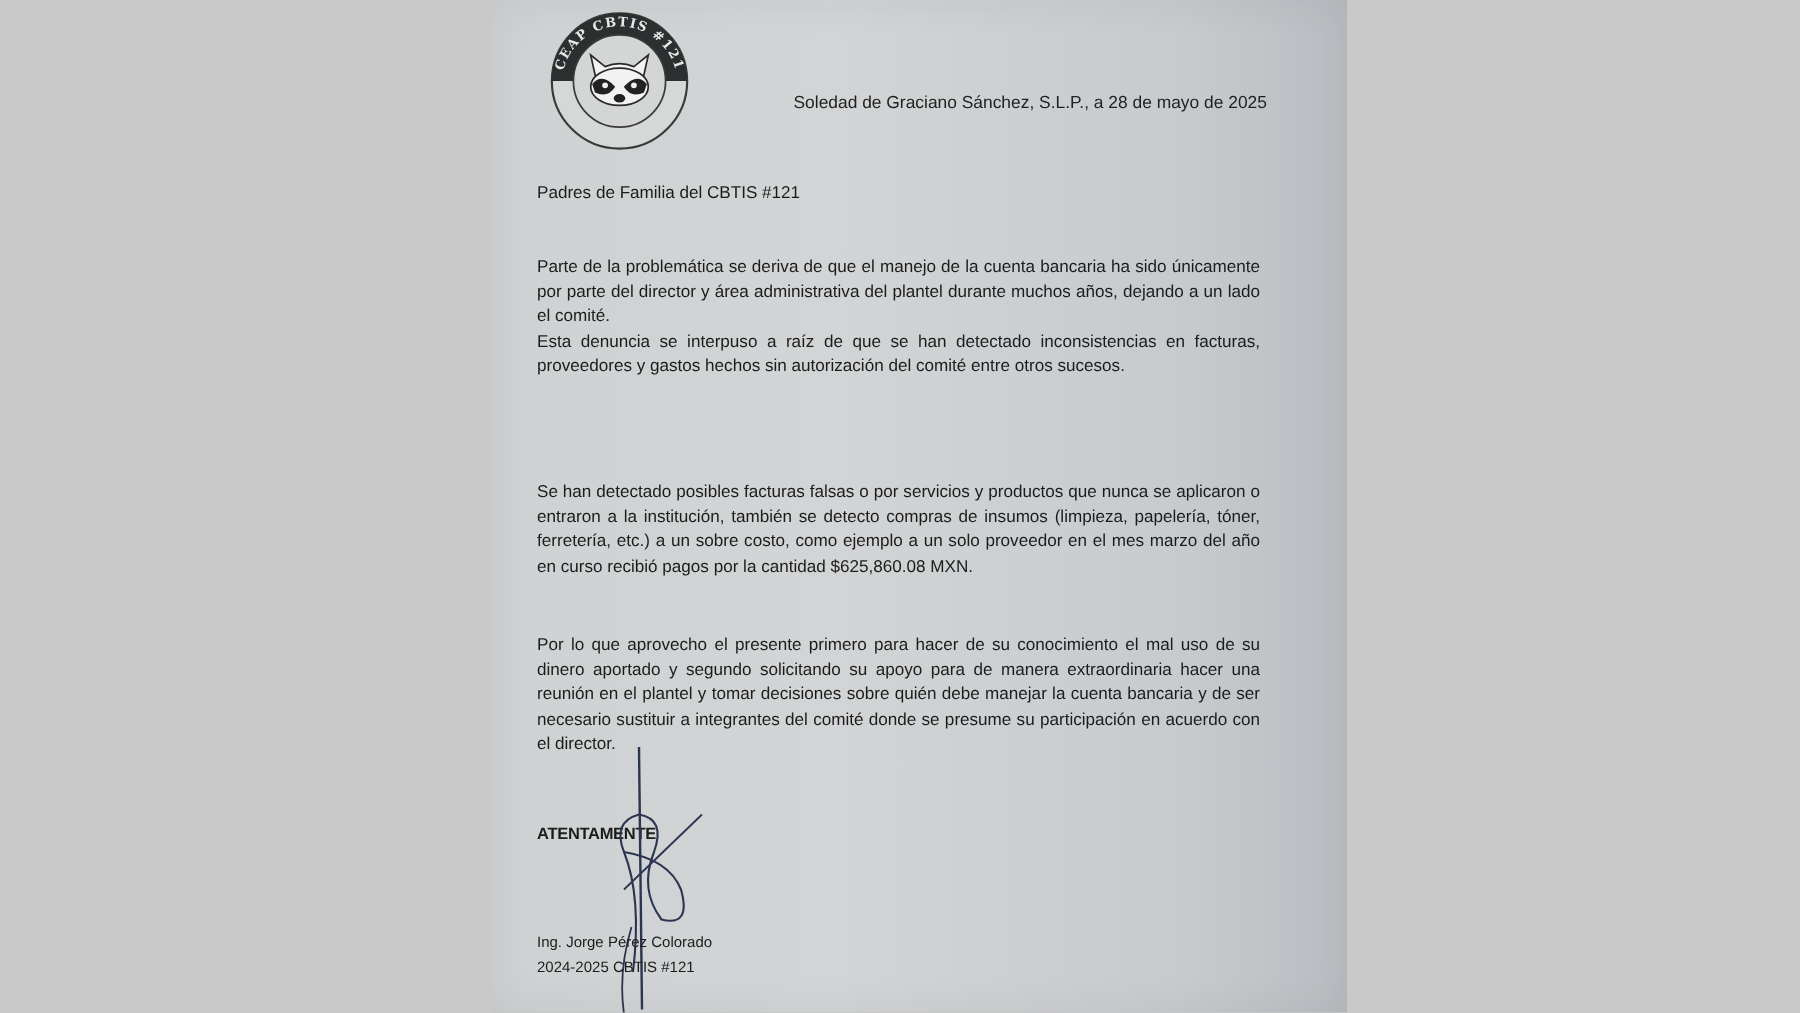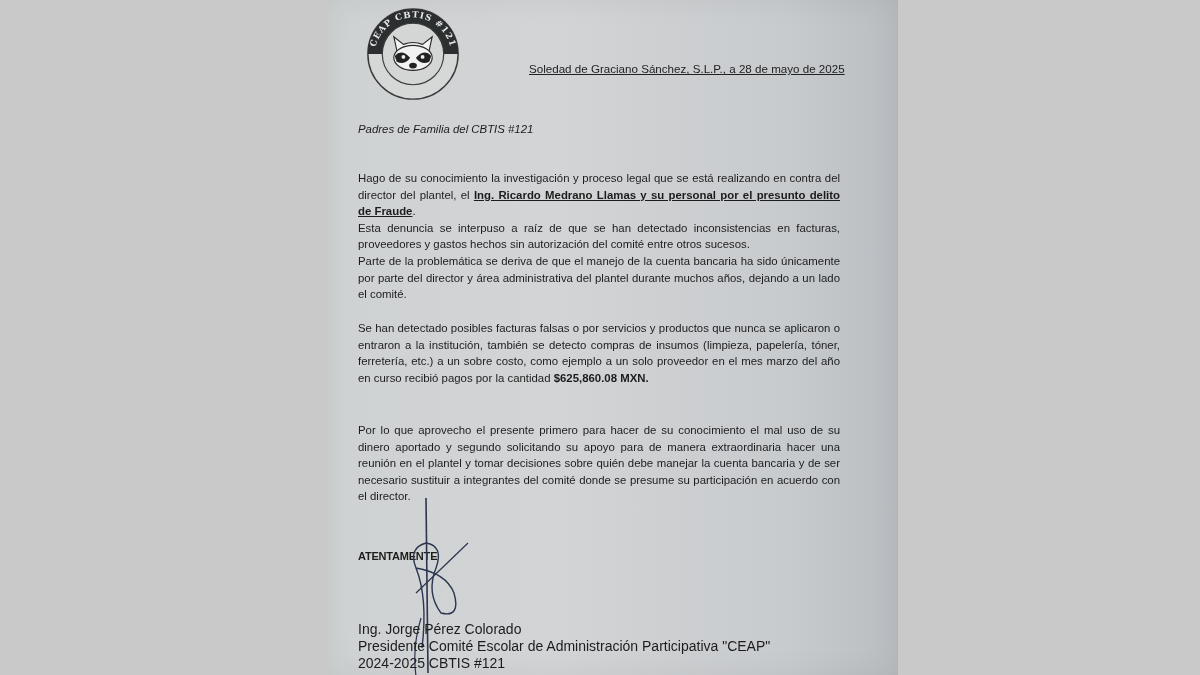--- a/index.html
+++ b/index.html
@@ -14,32 +14,31 @@
     background: linear-gradient(90deg, #cfd2d3 0%, #d2d4d5 40%, #c8cbce 80%, #b9bdc1 100%);
     box-shadow: inset 0 0 30px rgba(0,0,0,0.06);
     color: #1c1c1c;
   }
   .logo {
     position: absolute; left: 37px; top: 6px; width: 96px; height: 96px;
   }
   .date {
     position: absolute; left: 201px; top: 62px; font-size: 11.6px; color: #222;
     white-space: nowrap;
-    text-decoration: underline;
   }
   .text { position: absolute; left: 30px; width: 482px; font-size: 11.4px; line-height: 16.6px; }
   .addressee { top: 121px; }
-  .addressee div { white-space: nowrap; font-style: italic; }
+  .addressee div { white-space: nowrap; }
   .p1 { top: 170px; text-align: justify; }
   .p2 { top: 320px; text-align: justify; }
   .p3 { top: 422px; text-align: justify; }
   .bold-u { font-weight: bold; text-decoration: underline; }
-  .bold { font-weight: bold; }
+  .bold { font-weight: normal; }
   .closing { position: absolute; left: 30px; top: 550px; font-size: 11px; font-weight: bold; letter-spacing: -0.2px; }
-  .signer { position: absolute; left: 30px; top: 621px; font-size: 14px; line-height: 16.8px; white-space: nowrap; }
+  .signer { position: absolute; left: 30px; top: 621px; font-size: 10px; line-height: 16.8px; white-space: nowrap; }
   .signature { position: absolute; left: 58px; top: 498px; width: 90px; height: 180px; pointer-events: none; }
   .line { display: block; }
 </style>
 </head>
 <body>
 
 <div class="paper">
 
   <svg class="logo" viewBox="0 0 100 100">
     <circle cx="50" cy="50" r="47" fill="#d6d8d8" stroke="#3a3a3a" stroke-width="1.5"></circle>
@@ -60,25 +59,22 @@
     </g>
   </svg>
 
   <div class="date">Soledad de Graciano Sánchez, S.L.P., a 28 de mayo de 2025</div>
 
   <div class="text addressee">
     <div>Padres de Familia del CBTIS #121</div>
   </div>
 
   <div class="text p1">
-    <span class="line">
-      <span>Hago de su conocimiento la investigación y proceso legal que se está realizando en contra del director del plantel, el </span><span class="bold-u">Ing. Ricardo Medrano Llamas y su personal por el presunto delito de Fraude</span><span>.</span>
-    </span>
+    <span class="line">Parte de la problemática se deriva de que el manejo de la cuenta bancaria ha sido únicamente por parte del director y área administrativa del plantel durante muchos años, dejando a un lado el comité.</span>
     <span class="line">Esta denuncia se interpuso a raíz de que se han detectado inconsistencias en facturas, proveedores y gastos hechos sin autorización del comité entre otros sucesos.</span>
-    <span class="line">Parte de la problemática se deriva de que el manejo de la cuenta bancaria ha sido únicamente por parte del director y área administrativa del plantel durante muchos años, dejando a un lado el comité.</span>
   </div>
 
   <div class="text p2">
     <span>Se han detectado posibles facturas falsas o por servicios y productos que nunca se aplicaron o entraron a la institución, también se detecto compras de insumos (limpieza, papelería, tóner, ferretería, etc.) a un sobre costo, como ejemplo a un solo proveedor en el mes marzo del año en curso recibió pagos por la cantidad </span><span class="bold">$625,860.08 MXN.</span>
   </div>
 
   <div class="text p3">
     <span>Por lo que aprovecho el presente primero para hacer de su conocimiento el mal uso de su dinero aportado y segundo solicitando su apoyo para de manera extraordinaria hacer una reunión en el plantel y tomar decisiones sobre quién debe manejar la cuenta bancaria y de ser necesario sustituir a integrantes del comité donde se presume su participación en acuerdo con el director.</span>
   </div>
 
@@ -86,16 +82,15 @@
 
   <svg class="signature" viewBox="0 0 90 180">
     <path d="M40,0 L42,175" stroke="#2c3550" stroke-width="1.6" fill="none"></path>
     <path d="M36,150 Q42,100 30,70 Q22,50 40,45 Q58,48 50,70 Q40,95 55,115 Q75,120 68,95 Q60,75 30,70" stroke="#2c3550" stroke-width="1.4" fill="none"></path>
     <path d="M30,95 L82,45" stroke="#2c3550" stroke-width="1.2" fill="none"></path>
     <path d="M30,178 Q26,150 35,120" stroke="#2c3550" stroke-width="1.2" fill="none"></path>
   </svg>
 
   <div class="signer">
     <div>Ing. Jorge Pérez Colorado</div>
-    <div>Presidente Comité Escolar de Administración Participativa "CEAP"</div>
     <div>2024-2025 CBTIS #121</div>
   </div>
 </div>
 
 </body></html>

